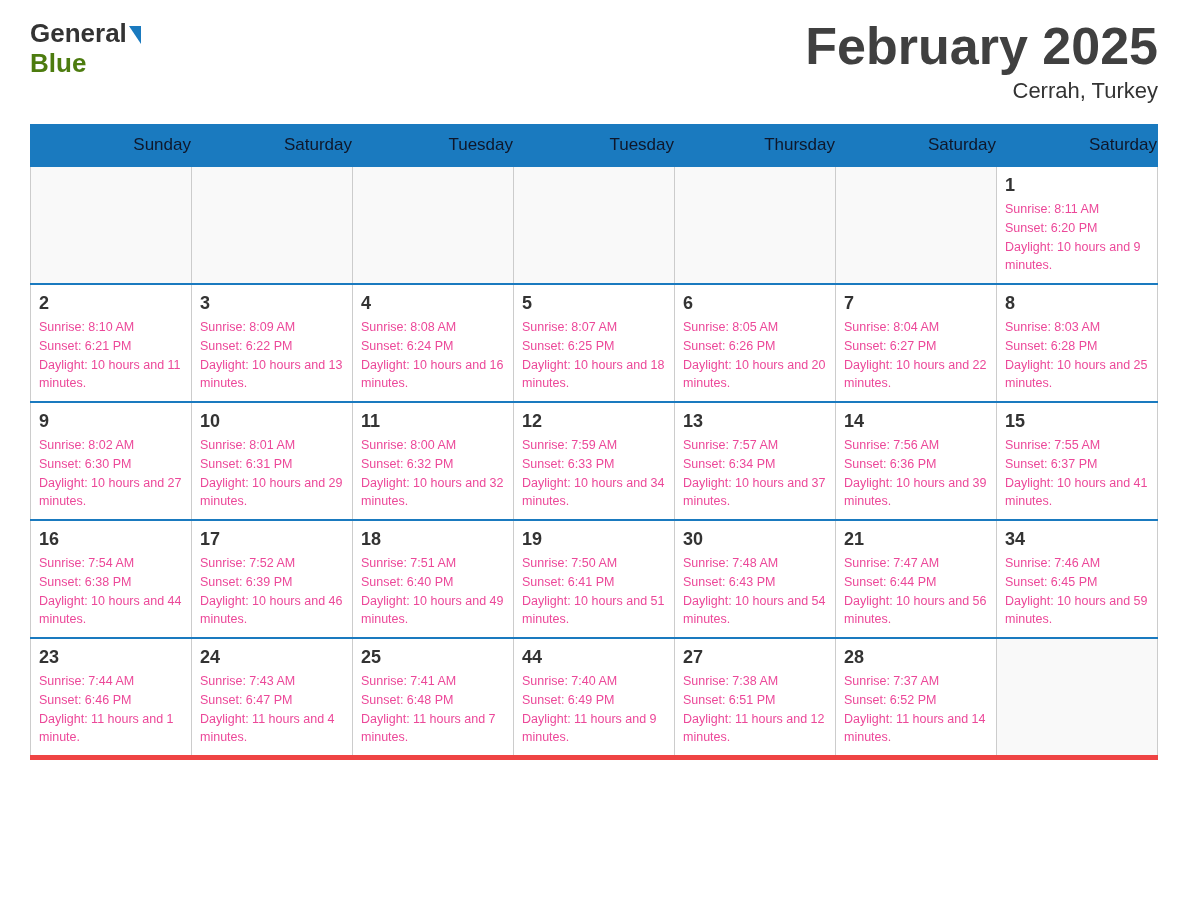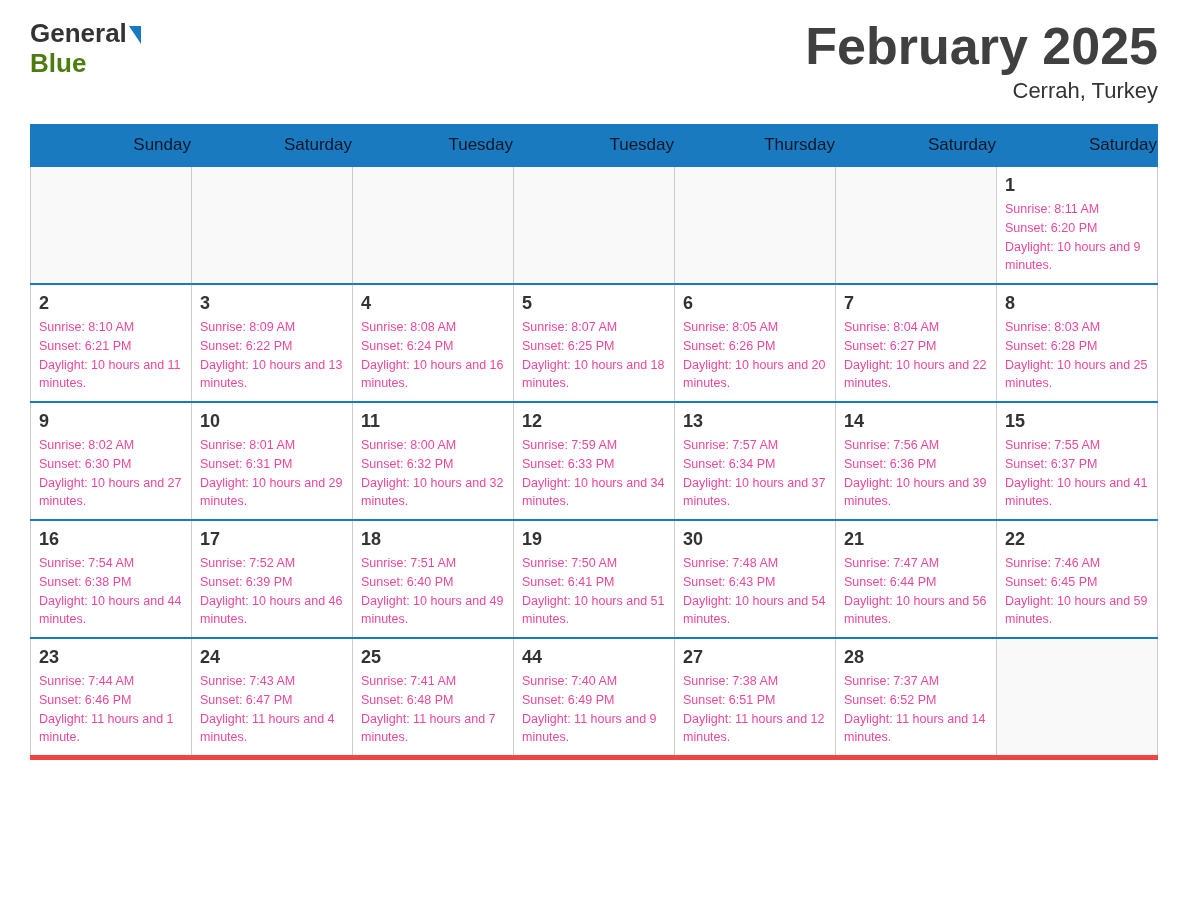--- a/index.html
+++ b/index.html
@@ -231,21 +231,21 @@
         </td>
         <td>
           <span class="day-num">30</span>
           <div class="day-info">Sunrise: 7:48 AM<br>Sunset: 6:43 PM<br>Daylight: 10 hours and 54 minutes.</div>
         </td>
         <td>
           <span class="day-num">21</span>
           <div class="day-info">Sunrise: 7:47 AM<br>Sunset: 6:44 PM<br>Daylight: 10 hours and 56 minutes.</div>
         </td>
         <td>
-          <span class="day-num">22</span>
+          <span class="day-num">34</span>
           <div class="day-info">Sunrise: 7:46 AM<br>Sunset: 6:45 PM<br>Daylight: 10 hours and 59 minutes.</div>
         </td>
       </tr>
       <tr class="week-row last-row">
         <td>
           <span class="day-num">23</span>
           <div class="day-info">Sunrise: 7:44 AM<br>Sunset: 6:46 PM<br>Daylight: 11 hours and 1 minute.</div>
         </td>
         <td>
           <span class="day-num">24</span>

